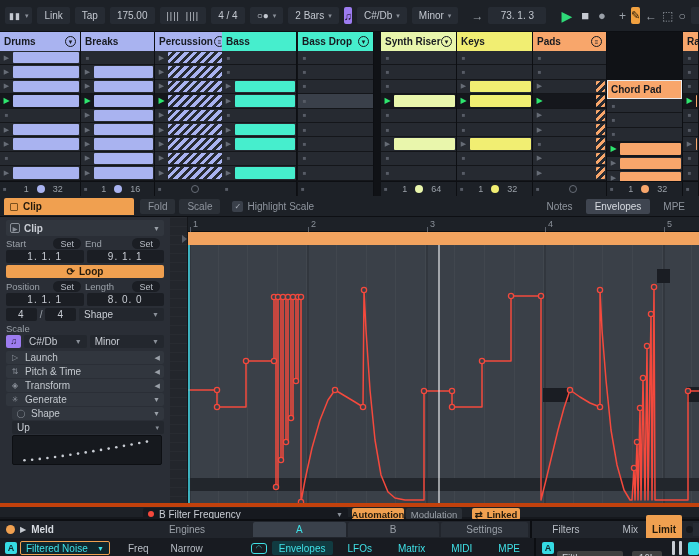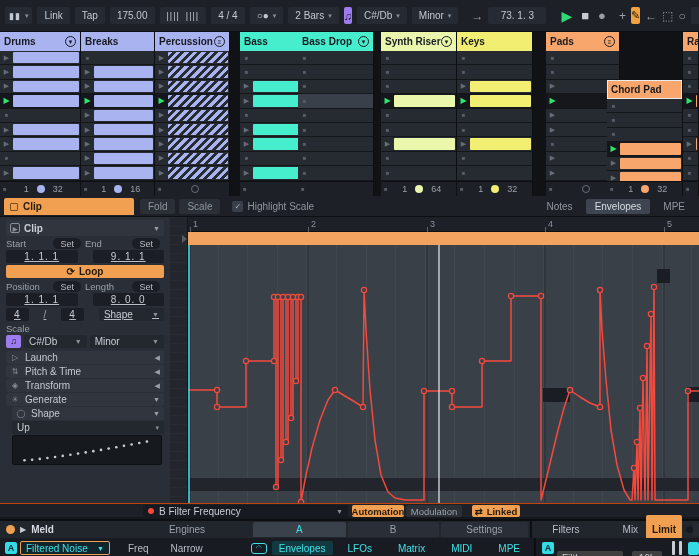--- a/index.html
+++ b/index.html
@@ -68,21 +68,21 @@
   .lp-row { display:flex; align-items:center; }
   .lp-head { background:#31363e; border-radius:2px; height:16px; margin-bottom:2px; padding:0 4px;
     color:#c9cdd4; font-weight:bold; gap:4px; }
   .lp-head .hico { width:10px; height:10px; border:1px solid #8a9099; border-radius:2px; font-size:6px;
     display:flex; align-items:center; justify-content:center; color:#8a9099; }
   .lp-caret { margin-left:auto; font-size:7px; color:#9aa0a8; }
   .lab2 { height:11px; margin-bottom:1px; font-size:9.5px; color:#9aa0a8; }
   .lab2 .half { flex:1; display:flex; align-items:center; justify-content:space-between; padding-right:4px; }
   .setpill { background:#1b1e24; border-radius:7px; padding:0 7px; height:11px; display:flex;
     align-items:center; color:#b9bec6; font-size:9px; }
-  .valrow { height:13px; margin-bottom:2px; gap:15px;text-decoration:underline; }
+  .valrow { height:13px; margin-bottom:2px; gap:3px; }
   .valbox { background:#1b1e24; border-radius:2px; flex:1; height:13px; display:flex; align-items:center;
     justify-content:center; color:#c9cdd4; letter-spacing:1px; }
   .wide-btn { background:#1e2228; border:1px solid #14161a; border-radius:8px; height:13px; width:100%;
     display:flex; align-items:center; justify-content:center; color:#c9cdd4; margin-bottom:3px; }
   .loop-btn { background:#f0a050; border-radius:2px; height:13px; width:100%; margin:2px 0 3px 0;
     display:flex; align-items:center; justify-content:center; gap:4px; color:#241a0c; font-weight:bold; }
   .g-ico { width:11px; height:11px; border-radius:50%; background:#1b1e24; color:#9aa0a8; font-size:7px;
     display:flex; align-items:center; justify-content:center; }
   .sec-label { height:10px; color:#9aa0a8; font-size:9.5px; margin:2px 0 1px 0; }
   .scale-row { height:14px; gap:3px; margin-bottom:3px; }
@@ -107,21 +107,21 @@
   #loopbar { position:absolute; left:188px; top:15px; width:511px; height:13px; background:#f2a35f; }
   .loop-start-tri { position:absolute; left:-6px; top:3px; width:0; height:0;
     border-left:5px solid #575c66; border-top:4px solid transparent; border-bottom:4px solid transparent; }
 
   #canvas { position:absolute; left:188px; top:28px; width:511px; height:258px; background:#3a4048;
     background-image:repeating-linear-gradient(90deg, rgba(255,255,255,0.035) 0 1px, transparent 1px 29.6px); }
   #canvas svg { position:absolute; left:0; top:0; }
 
   
   #chooser-row { position:absolute; left:0; top:503px; width:699px; height:14px; background:#1d2127;
-    border-top:1px solid #c2410c; display:flex; align-items:center; }
+    border-top:4px solid #c2410c; display:flex; align-items:center; }
   .env-dd { position:absolute; left:143px; top:1px; width:205px; height:12px; background:#16191f;
     border-radius:2px; display:flex; align-items:center; gap:5px; padding:0 5px; color:#c9cdd4; }
   .red-dot { width:6px; height:6px; border-radius:50%; flex:none; }
   .env-tab { position:absolute; top:1px; height:12px; border-radius:2px; display:flex; align-items:center;
     justify-content:center; font-size:9.5px; }
   .orange-btn { background:#f0a050; color:#241a0c; font-weight:bold; }
   .gray-btn { background:#2b3037; color:#9aa0a8; }
 
   
   #device { position:absolute; left:0; top:519px; width:699px; height:37px; background:#181b21;
@@ -336,21 +336,21 @@
           <span class="sbtn">▶</span>
           <span class="slot-body" style="background: repeating-linear-gradient(135deg, rgb(169, 179, 240) 0px, rgb(169, 179, 240) 3px, rgb(38, 42, 49) 3px, rgb(38, 42, 49) 6px);"></span>
         </div>
         <div class="tstatus">
           <span class="sq">■</span>
           <span class="mid">
             <span class="ring"></span>
           </span>
         </div>
       </div>
-      <div class="track" style="left: 240px; width: 75px;">
+      <div class="track" style="left: 222px; width: 75px;">
         <div class="track-header" style="background: rgb(70, 238, 205);">
           <span>Bass</span>
         </div>
         <div class="slot">
           <span class="sbtn sq">■</span>
           <span class="slot-body"></span>
         </div>
         <div class="slot">
           <span class="sbtn sq">■</span>
           <span class="slot-body"></span>
@@ -526,21 +526,21 @@
         </div>
         <div class="tstatus">
           <span class="sq">■</span>
           <span class="mid">
             <span>1</span>
             <span class="dot" style="background: rgb(241, 238, 114);"></span>
             <span>32</span>
           </span>
         </div>
       </div>
-      <div class="track" style="left: 546px; width: 74px;">
+      <div class="track" style="left: 533px; width: 74px;">
         <div class="track-header" style="background: rgb(248, 166, 107);">
           <span>Pads</span>
           <span class="th-ico">≡</span>
         </div>
         <div class="slot">
           <span class="sbtn sq">■</span>
           <span class="slot-body"></span>
         </div>
         <div class="slot">
           <span class="sbtn sq">■</span>

